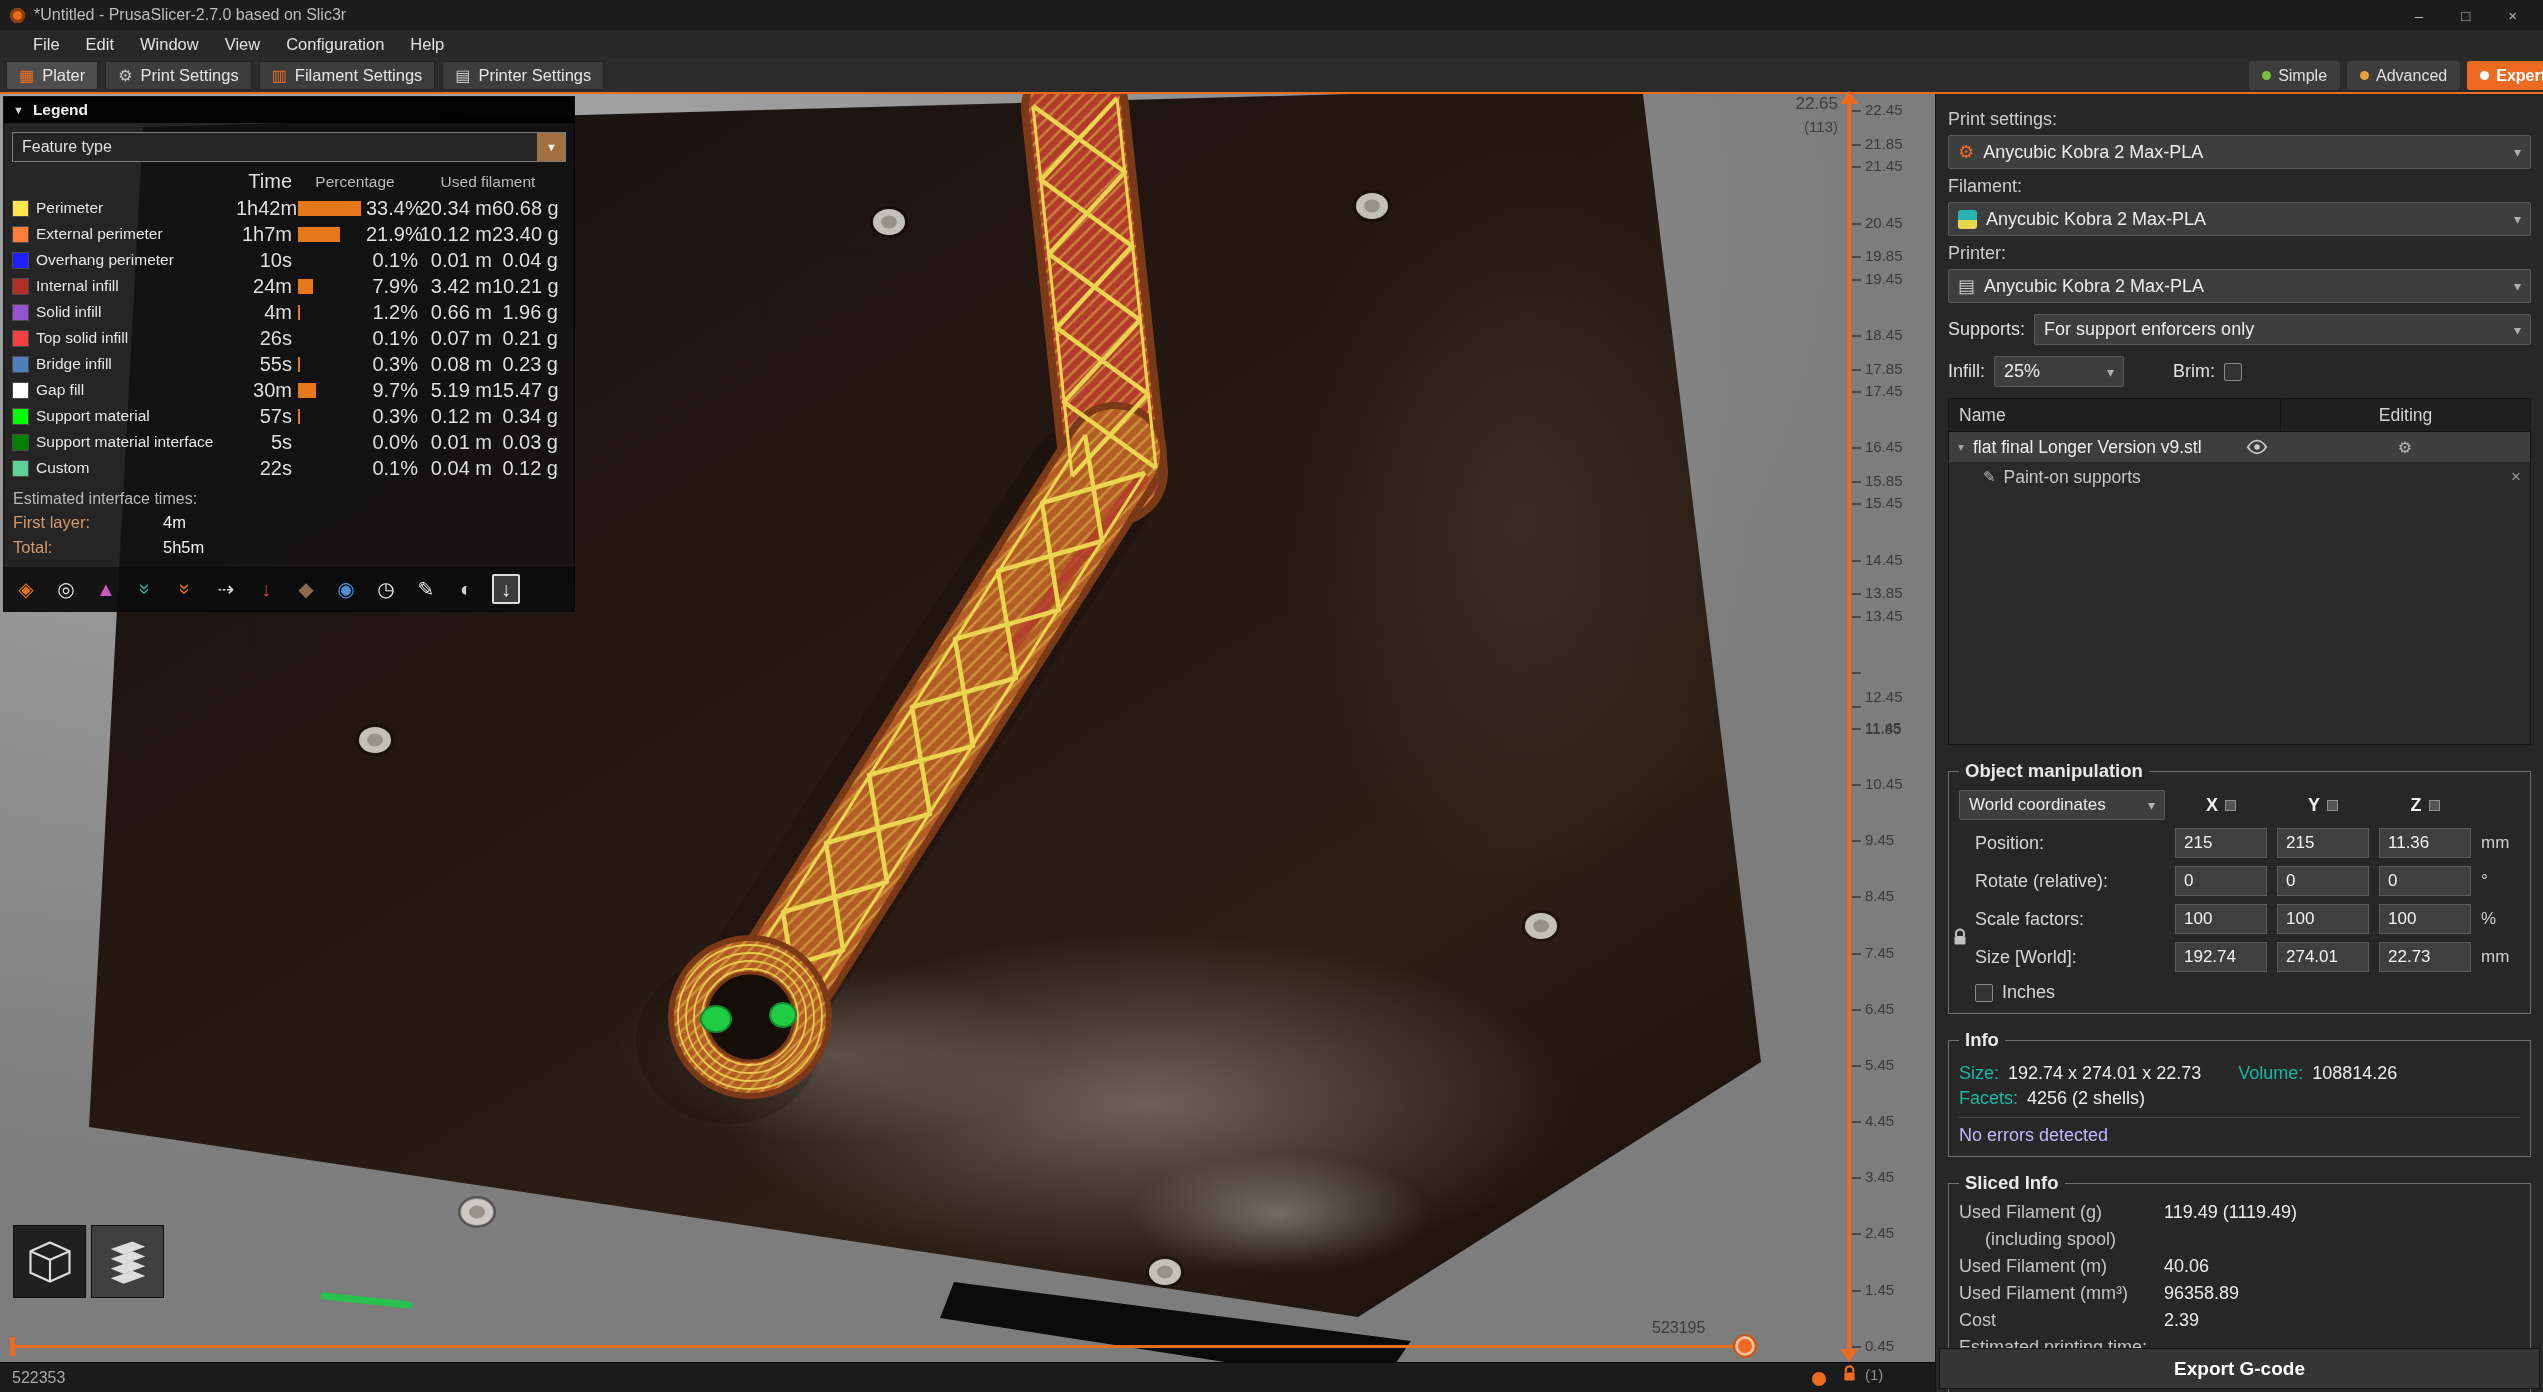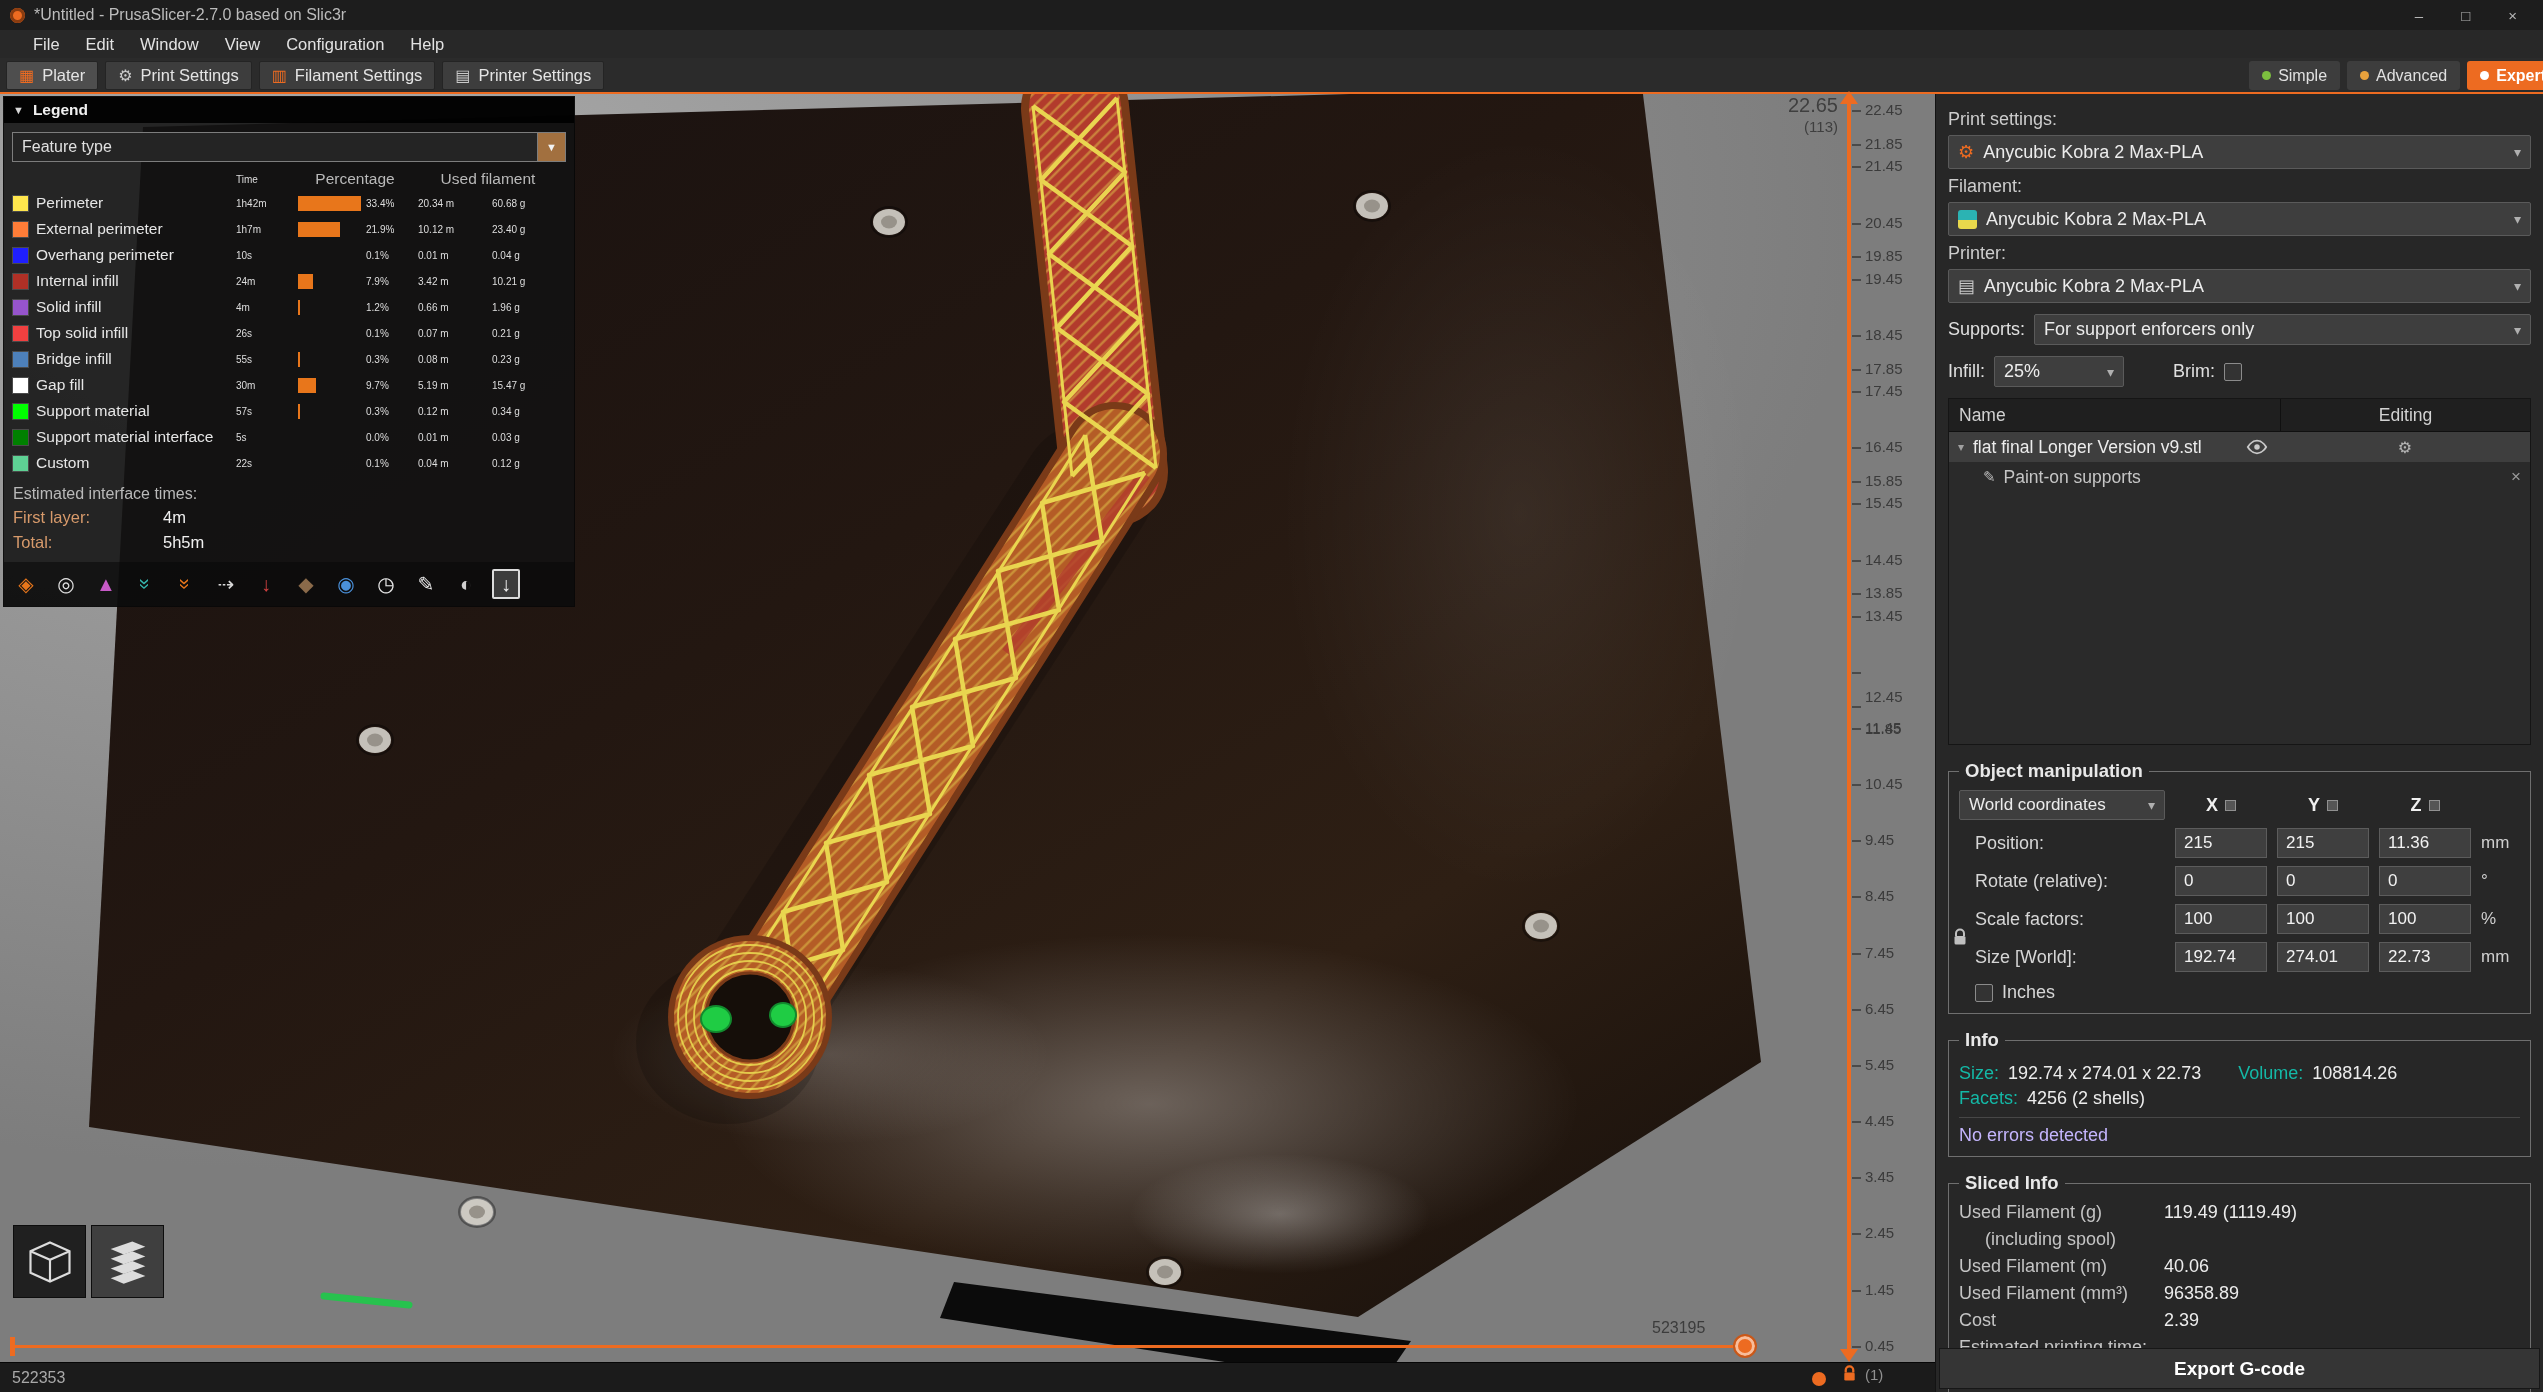--- a/index.html
+++ b/index.html
@@ -48,21 +48,21 @@
             align-items:center;padding-left:9px;color:#e0e0e0}
   .lg-combo-btn{margin-left:auto;width:28px;height:28px;background:#A2703F;color:#f2f2f2;display:flex;
                 align-items:center;justify-content:center;font-size:11px;border-left:1px solid #7d7d7d}
   .lg-grid{display:grid;grid-template-columns:24px 200px 56px 74px 52px 74px 66px;
            align-items:center;padding:0 8px}
   .lg-cols{padding-top:3px;padding-bottom:2px;color:#b9b9b9;font-size:15.5px}
   .colhead.center{text-align:center}
   .lg-row{height:26px}
   .lg-swatch{width:17px;height:17px;border:1px solid #4a4a4a;display:inline-block}
   .lg-name{font-size:15.5px;color:#e6e6e6;white-space:nowrap}
-  .num{text-align:left;font-size:10px;color:#dedede;white-space:nowrap}
+  .num{text-align:right;font-size:20px;color:#dedede;white-space:nowrap}
   .lg-barcell{padding-left:6px;display:flex;align-items:center}
   .lg-bar{display:inline-block;height:15px;background:#E8761B}
   .lg-times-h{padding:9px 9px 2px;color:#b9b9b9;font-size:16px}
   .lg-time-row{display:grid;grid-template-columns:150px 1fr;padding:3px 9px;font-size:16.5px}
   .lg-time-label{color:#D79A6B}
   .lg-time-value{color:#f0f0f0}
   .lg-toolbar{margin-top:7px;background:rgba(8,8,8,0.55);padding:7px 8px;display:flex;gap:12px;align-items:center}
   .lt-icon{width:28px;height:30px;display:flex;align-items:center;justify-content:center;font-size:20px}
   .lt-icon.selected{border:2px solid #dcdcdc;background:#3c3c3c;border-radius:2px}
   .lt-glyph{line-height:1}
@@ -78,21 +78,21 @@
   .hslider{position:absolute;left:0;top:1318px;width:1762px;height:44px;z-index:5}
   .hs-line{position:absolute;left:13px;top:27px;width:1736px;height:3px;background:#ED6B21}
   .hs-left-handle{position:absolute;left:10px;top:19px;width:5px;height:19px;background:#ED6B21}
   .hs-right-handle{position:absolute;left:1733px;top:16px;width:24px;height:24px;border-radius:50%;
                    background:#ED6B21;border:2px solid #c8581a;box-shadow:inset 0 0 0 3px rgba(255,255,255,0.55)}
   .hs-label{position:absolute;left:1652px;top:1px;color:#3c3c3c;font-size:16px}
 
   
   .vslider{position:absolute;left:1838px;top:94px;width:120px;height:1268px;overflow:visible;z-index:6}
   .vs-line{position:absolute;left:9px;top:6px;width:4px;height:1258px;background:#ED6B21}
-  .vs-top-value{position:absolute;left:-60px;top:0;width:60px;text-align:right;color:#3f3f3f;font-size:20px}
+  .vs-top-value{position:absolute;left:-60px;top:0;width:60px;text-align:right;color:#3f3f3f;font-size:17px}
   .vs-top-layer{position:absolute;left:-60px;top:24px;width:60px;text-align:right;color:#3f3f3f;font-size:15px}
   .vtick{position:absolute;left:14px;width:9px;height:2px;background:#4a4a4a}
   .vtick-label{position:absolute;left:27px;color:#3b3b3b;font-size:15px}
   .vs-handle-top{position:absolute;left:2px;top:-3px;width:0;height:0;border-left:9px solid transparent;
                  border-right:9px solid transparent;border-bottom:13px solid #ED6B21}
   .vs-handle-bottom{position:absolute;left:2px;top:1255px;width:0;height:0;border-left:9px solid transparent;
                     border-right:9px solid transparent;border-top:13px solid #ED6B21}
   .vs-lock{position:absolute;left:3px;top:1271px;width:17px;height:17px}
   .vs-bottom-layer{position:absolute;left:27px;top:1272px;color:#909090;font-size:15px}
 

